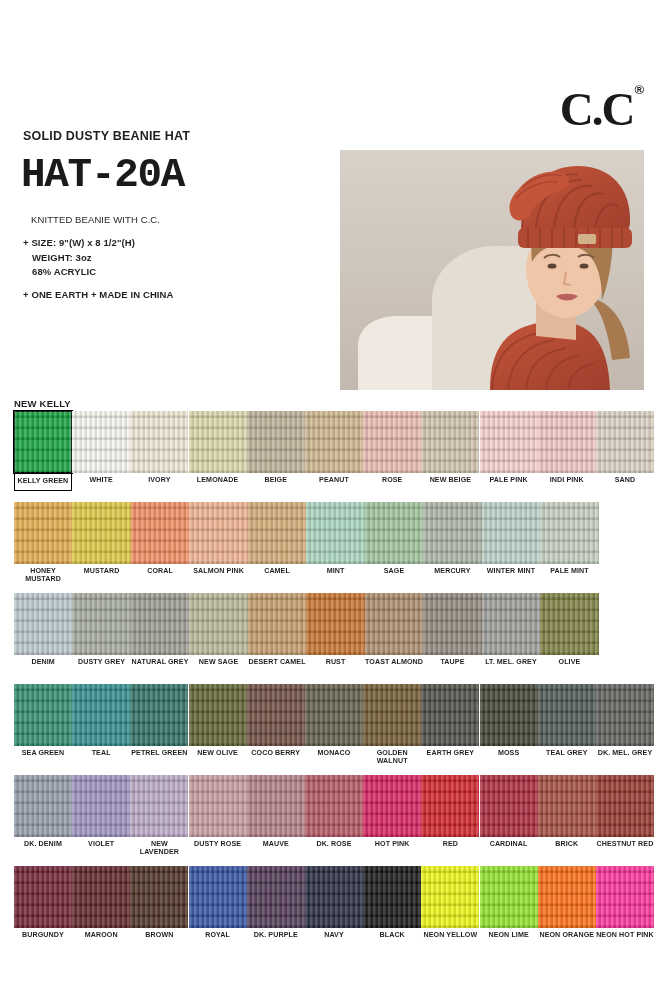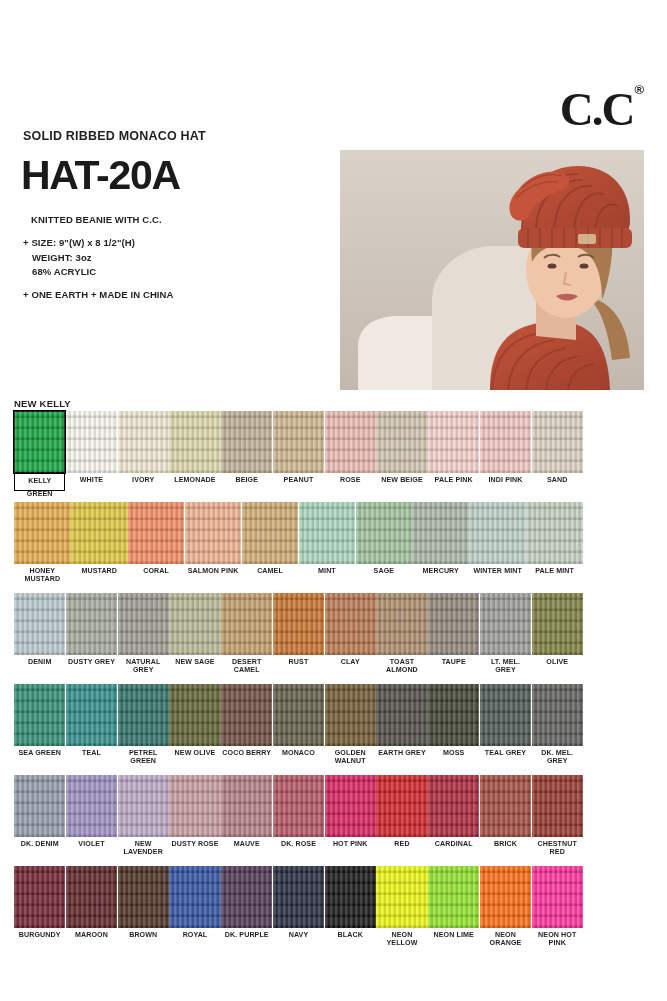--- a/index.html
+++ b/index.html
@@ -53,28 +53,28 @@
     color: #231f20;
   }
   .sku {
     position: absolute;
     left: 21px;
     top: 152px;
     font-size: 41px;
     font-weight: bold;
     letter-spacing: -1.3px;
     color: #1a1a1a;
-    font-family: Liberation Sans, sans-serif;
+    font-family: Liberation Mono, monospace;
   }
   .desc {
     position: absolute;
     left: 23px;
     top: 214px;
     font-size: 9.5px;
-    font-weight: bold;
+    font-weight: normal;
     letter-spacing: 0.1px;
     color: #231f20;
     padding-left: 8px;
   }
   .specs {
     position: absolute;
     left: 23px;
     top: 236px;
     font-size: 9.5px;
     font-weight: bold;
@@ -107,21 +107,21 @@
     letter-spacing: 0.2px;
   }
   .grid {
     position: absolute;
     left: 14px;
     top: 411px;
     width: 640px;
   }
   .row {
     display: flex;
-    width: 569px;
+    width: 640px;
   }
   .cell {
     width: 58.2px;
     margin-right: 0.3px;
     box-sizing: border-box;
   }
   .cell:last-child { margin-right: 0; }
   .sw {
     width: 100%;
     height: 62px;
@@ -158,21 +158,21 @@
 </style>
 </head>
 <body>
 
 <div class="sheet">
 
   <div class="brand">
     <span>C.C</span><sup>®</sup>
   </div>
 
-  <div class="subtitle">SOLID RIBBED MONACO HAT</div>
+  <div class="subtitle">SOLID DUSTY BEANIE HAT</div>
   <div class="sku">HAT-20A</div>
   <div class="desc">KNITTED BEANIE WITH C.C.</div>
 
   <div class="specs">
     <span>+ SIZE: 9"(W) x 8 1/2"(H)</span>
     <span class="indent">WEIGHT: 3oz</span>
     <span class="indent">68% ACRYLIC</span>
     <span class="gap"></span>
     <span>+ ONE EARTH</span>
     <span>+ MADE IN CHINA</span>
@@ -412,26 +412,20 @@
           </div>
           <div class="name">DESERT CAMEL</div>
         </div>
         <div class="cell">
           <div class="sw" style="background: rgb(197, 112, 44);">
             <div class="ribs" style="background-image: repeating-linear-gradient(90deg, rgba(255, 255, 255, 0.14) 0px, rgba(255, 255, 255, 0.14) 2px, rgba(0, 0, 0, 0.1) 3px, rgba(0, 0, 0, 0.1) 5px), repeating-linear-gradient(0deg, rgba(0, 0, 0, 0.13) 0px, rgba(0, 0, 0, 0.13) 2px, rgba(255, 255, 255, 0.09) 3px, rgba(255, 255, 255, 0.09) 11px);"></div>
           </div>
           <div class="name">RUST</div>
         </div>
         <div class="cell">
-          <div class="sw" style="background: rgb(182, 118, 79);">
-            <div class="ribs" style="background-image: repeating-linear-gradient(90deg, rgba(255, 255, 255, 0.14) 0px, rgba(255, 255, 255, 0.14) 2px, rgba(0, 0, 0, 0.1) 3px, rgba(0, 0, 0, 0.1) 5px), repeating-linear-gradient(0deg, rgba(0, 0, 0, 0.13) 0px, rgba(0, 0, 0, 0.13) 2px, rgba(255, 255, 255, 0.09) 3px, rgba(255, 255, 255, 0.09) 11px);"></div>
-          </div>
-          <div class="name">CLAY</div>
-        </div>
-        <div class="cell">
           <div class="sw" style="background: rgb(169, 138, 105);">
             <div class="ribs" style="background-image: repeating-linear-gradient(90deg, rgba(255, 255, 255, 0.14) 0px, rgba(255, 255, 255, 0.14) 2px, rgba(0, 0, 0, 0.1) 3px, rgba(0, 0, 0, 0.1) 5px), repeating-linear-gradient(0deg, rgba(0, 0, 0, 0.13) 0px, rgba(0, 0, 0, 0.13) 2px, rgba(255, 255, 255, 0.09) 3px, rgba(255, 255, 255, 0.09) 11px);"></div>
           </div>
           <div class="name">TOAST ALMOND</div>
         </div>
         <div class="cell">
           <div class="sw" style="background: rgb(142, 133, 122);">
             <div class="ribs" style="background-image: repeating-linear-gradient(90deg, rgba(255, 255, 255, 0.14) 0px, rgba(255, 255, 255, 0.14) 2px, rgba(0, 0, 0, 0.1) 3px, rgba(0, 0, 0, 0.1) 5px), repeating-linear-gradient(0deg, rgba(0, 0, 0, 0.13) 0px, rgba(0, 0, 0, 0.13) 2px, rgba(255, 255, 255, 0.09) 3px, rgba(255, 255, 255, 0.09) 11px);"></div>
           </div>
           <div class="name">TAUPE</div>

